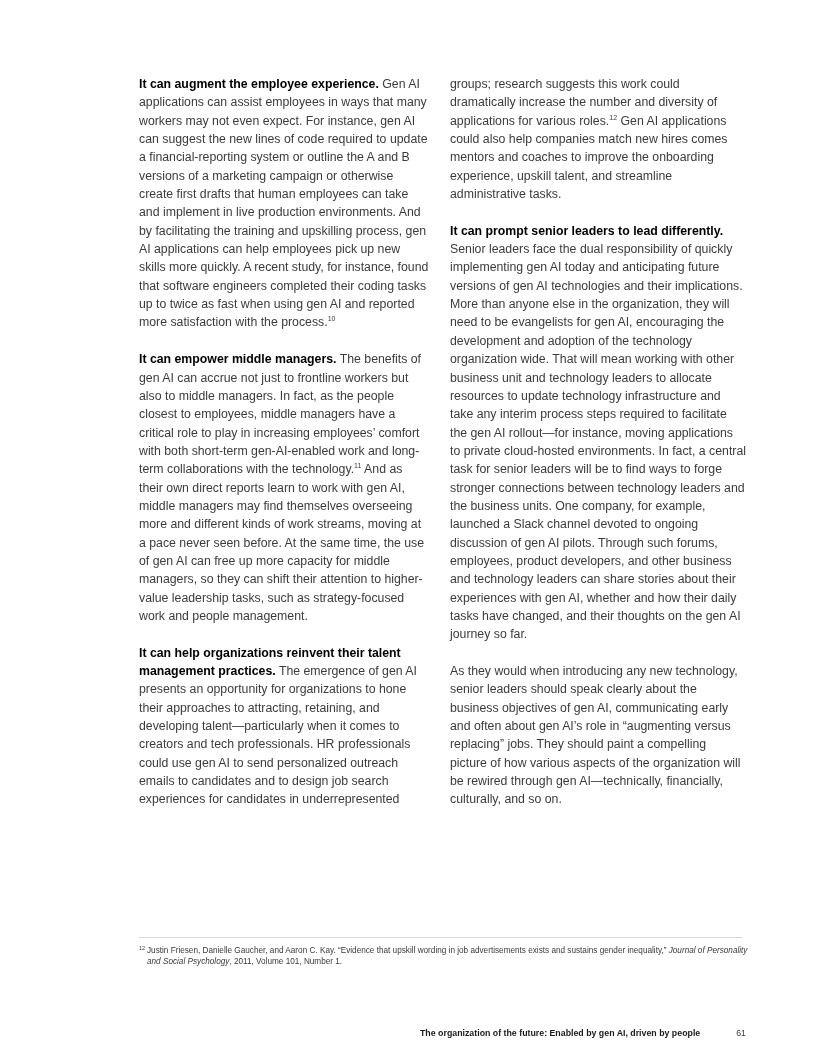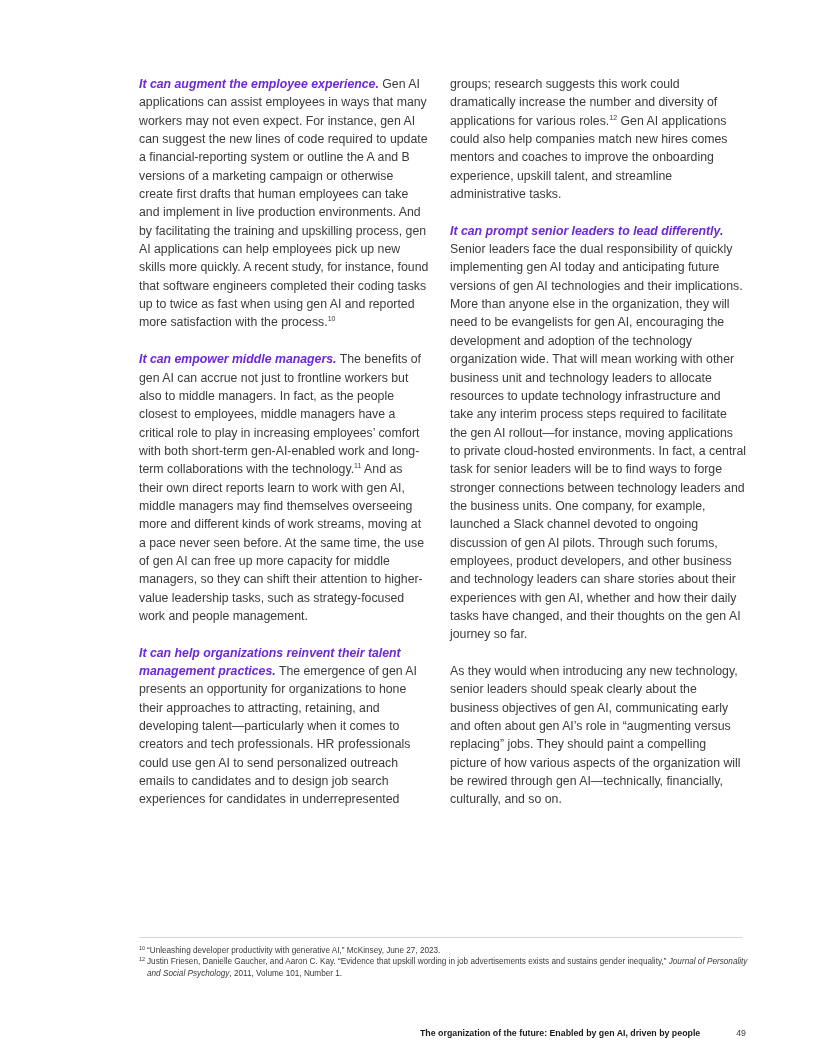--- a/index.html
+++ b/index.html
@@ -2,21 +2,21 @@
 <html><head>
 <meta charset="utf-8">
 <style>
   html, body { margin: 0; padding: 0; background: #ffffff; }
   body { width: 816px; height: 1056px; position: relative; overflow: hidden;
          font-family: "Liberation Sans", sans-serif; color: #3a3a3a; }
   .col { position: absolute; top: 75px; width: 290px; font-size: 12.3px; line-height: 18.35px; color: #3b3b3b; }
   .col-left { left: 139px; }
   .col-right { left: 450px; width: 296px; }
   .para { margin: 0 0 18.35px 0; }
-  .lead { font-weight: bold; font-style: italic; color: #6d28d9; }
+  .lead { font-weight: bold; color: #000000; }
   sup { font-size: 7px; line-height: 0; vertical-align: super; }
   .rule { position: absolute; left: 139px; top: 937px; width: 603px; height: 1px; background: #d6d6d6; }
   .footnotes { position: absolute; left: 139px; top: 945px; width: 610px; font-size: 8.2px; line-height: 11.4px; color: #3a3a3a; }
   .fn { position: relative; padding-left: 8px; }
   .fn .num { position: absolute; left: 0; top: -2px; font-size: 5.5px; }
   .fn i { font-style: italic; }
   .footer { position: absolute; top: 1028px; left: 420px; width: 326px; font-size: 8.8px; color: #1a1a1a; }
   .footer-title { font-weight: bold; position: absolute; left: 0; text-align: center; }
   .page-num { position: absolute; right: 0; color: #3a3a3a; }
 </style>
@@ -35,20 +35,19 @@
   <p class="para"><span>groups; research suggests this work could dramatically increase the number and diversity of applications for various roles.</span><sup>12</sup><span> Gen AI applications could also help companies match new hires comes mentors and coaches to improve the onboarding experience, upskill talent, and streamline administrative tasks.</span></p>
 
   <p class="para"><span class="lead">It can prompt senior leaders to lead differently.</span><span> Senior leaders face the dual responsibility of quickly implementing gen AI today and anticipating future versions of gen AI technologies and their implications. More than anyone else in the organization, they will need to be evangelists for gen AI, encouraging the development and adoption of the technology organization wide. That will mean working with other business unit and technology leaders to allocate resources to update technology infrastructure and take any interim process steps required to facilitate the gen AI rollout—for instance, moving applications to private cloud-hosted environments. In fact, a central task for senior leaders will be to find ways to forge stronger connections between technology leaders and the business units. One company, for example, launched a Slack channel devoted to ongoing discussion of gen AI pilots. Through such forums, employees, product developers, and other business and technology leaders can share stories about their experiences with gen AI, whether and how their daily tasks have changed, and their thoughts on the gen AI journey so far.</span></p>
 
   <p class="para"><span>As they would when introducing any new technology, senior leaders should speak clearly about the business objectives of gen AI, communicating early and often about gen AI’s role in “augmenting versus replacing” jobs. They should paint a compelling picture of how various aspects of the organization will be rewired through gen AI—technically, financially, culturally, and so on.</span></p>
 </div>
 
 <div class="rule"></div>
 
 <div class="footnotes">
-  <div class="fn"><span class="num">10</span><span>“Unleashing developer productivity with generative AI,” McKinsey, June 27, 2023.</span></div>
   <div class="fn"><span class="num">12</span><span>Justin Friesen, Danielle Gaucher, and Aaron C. Kay. “Evidence that upskill wording in job advertisements exists and sustains gender inequality,” </span><i>Journal of Personality and Social Psychology</i><span>, 2011, Volume 101, Number 1.</span></div>
 </div>
 
 <div class="footer">
   <span class="footer-title">The organization of the future: Enabled by gen AI, driven by people</span>
-  <span class="page-num">49</span>
+  <span class="page-num">61</span>
 </div>
 
 </body></html>

